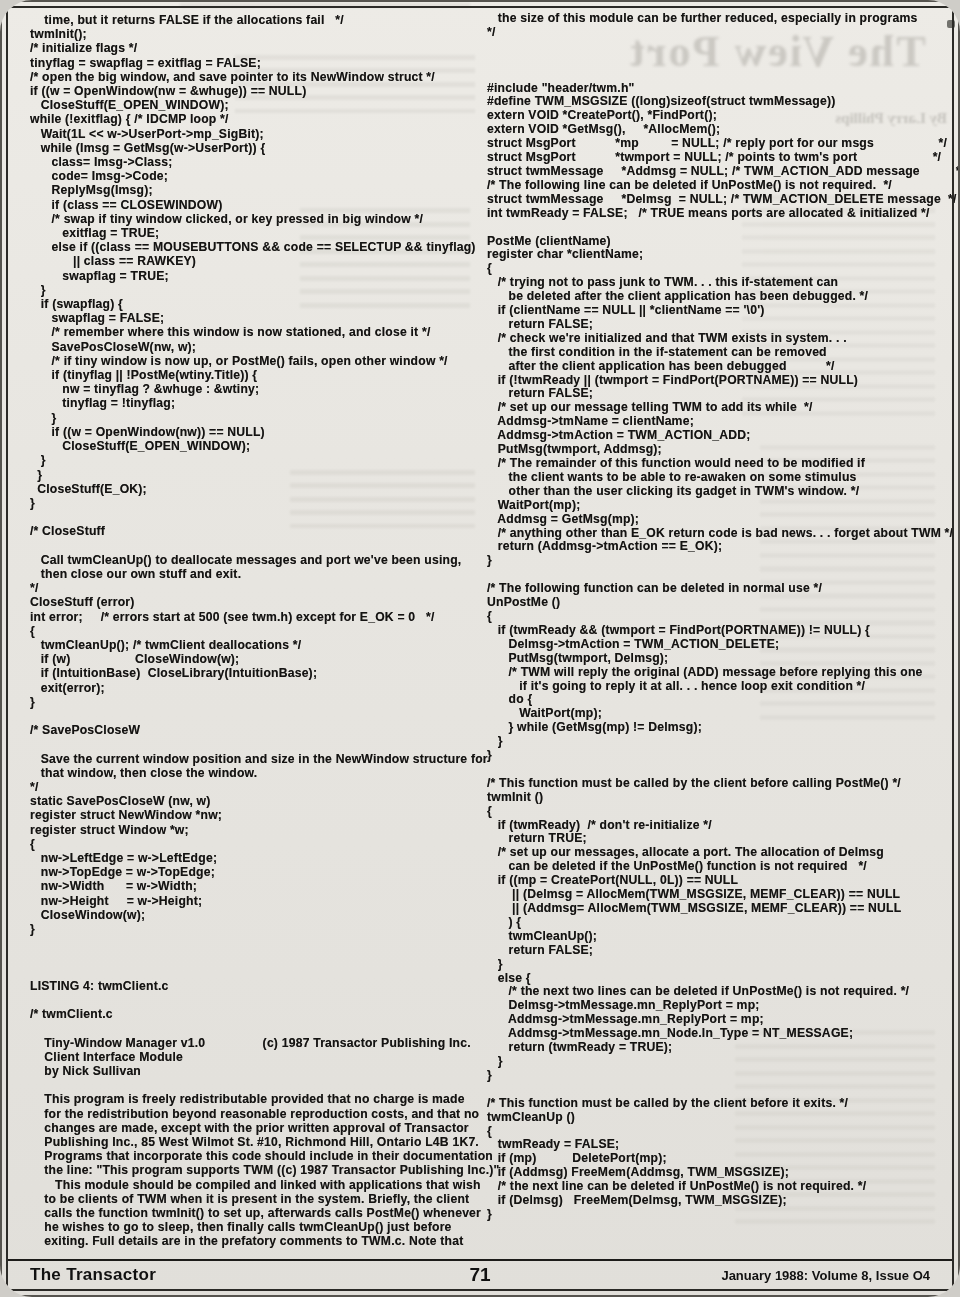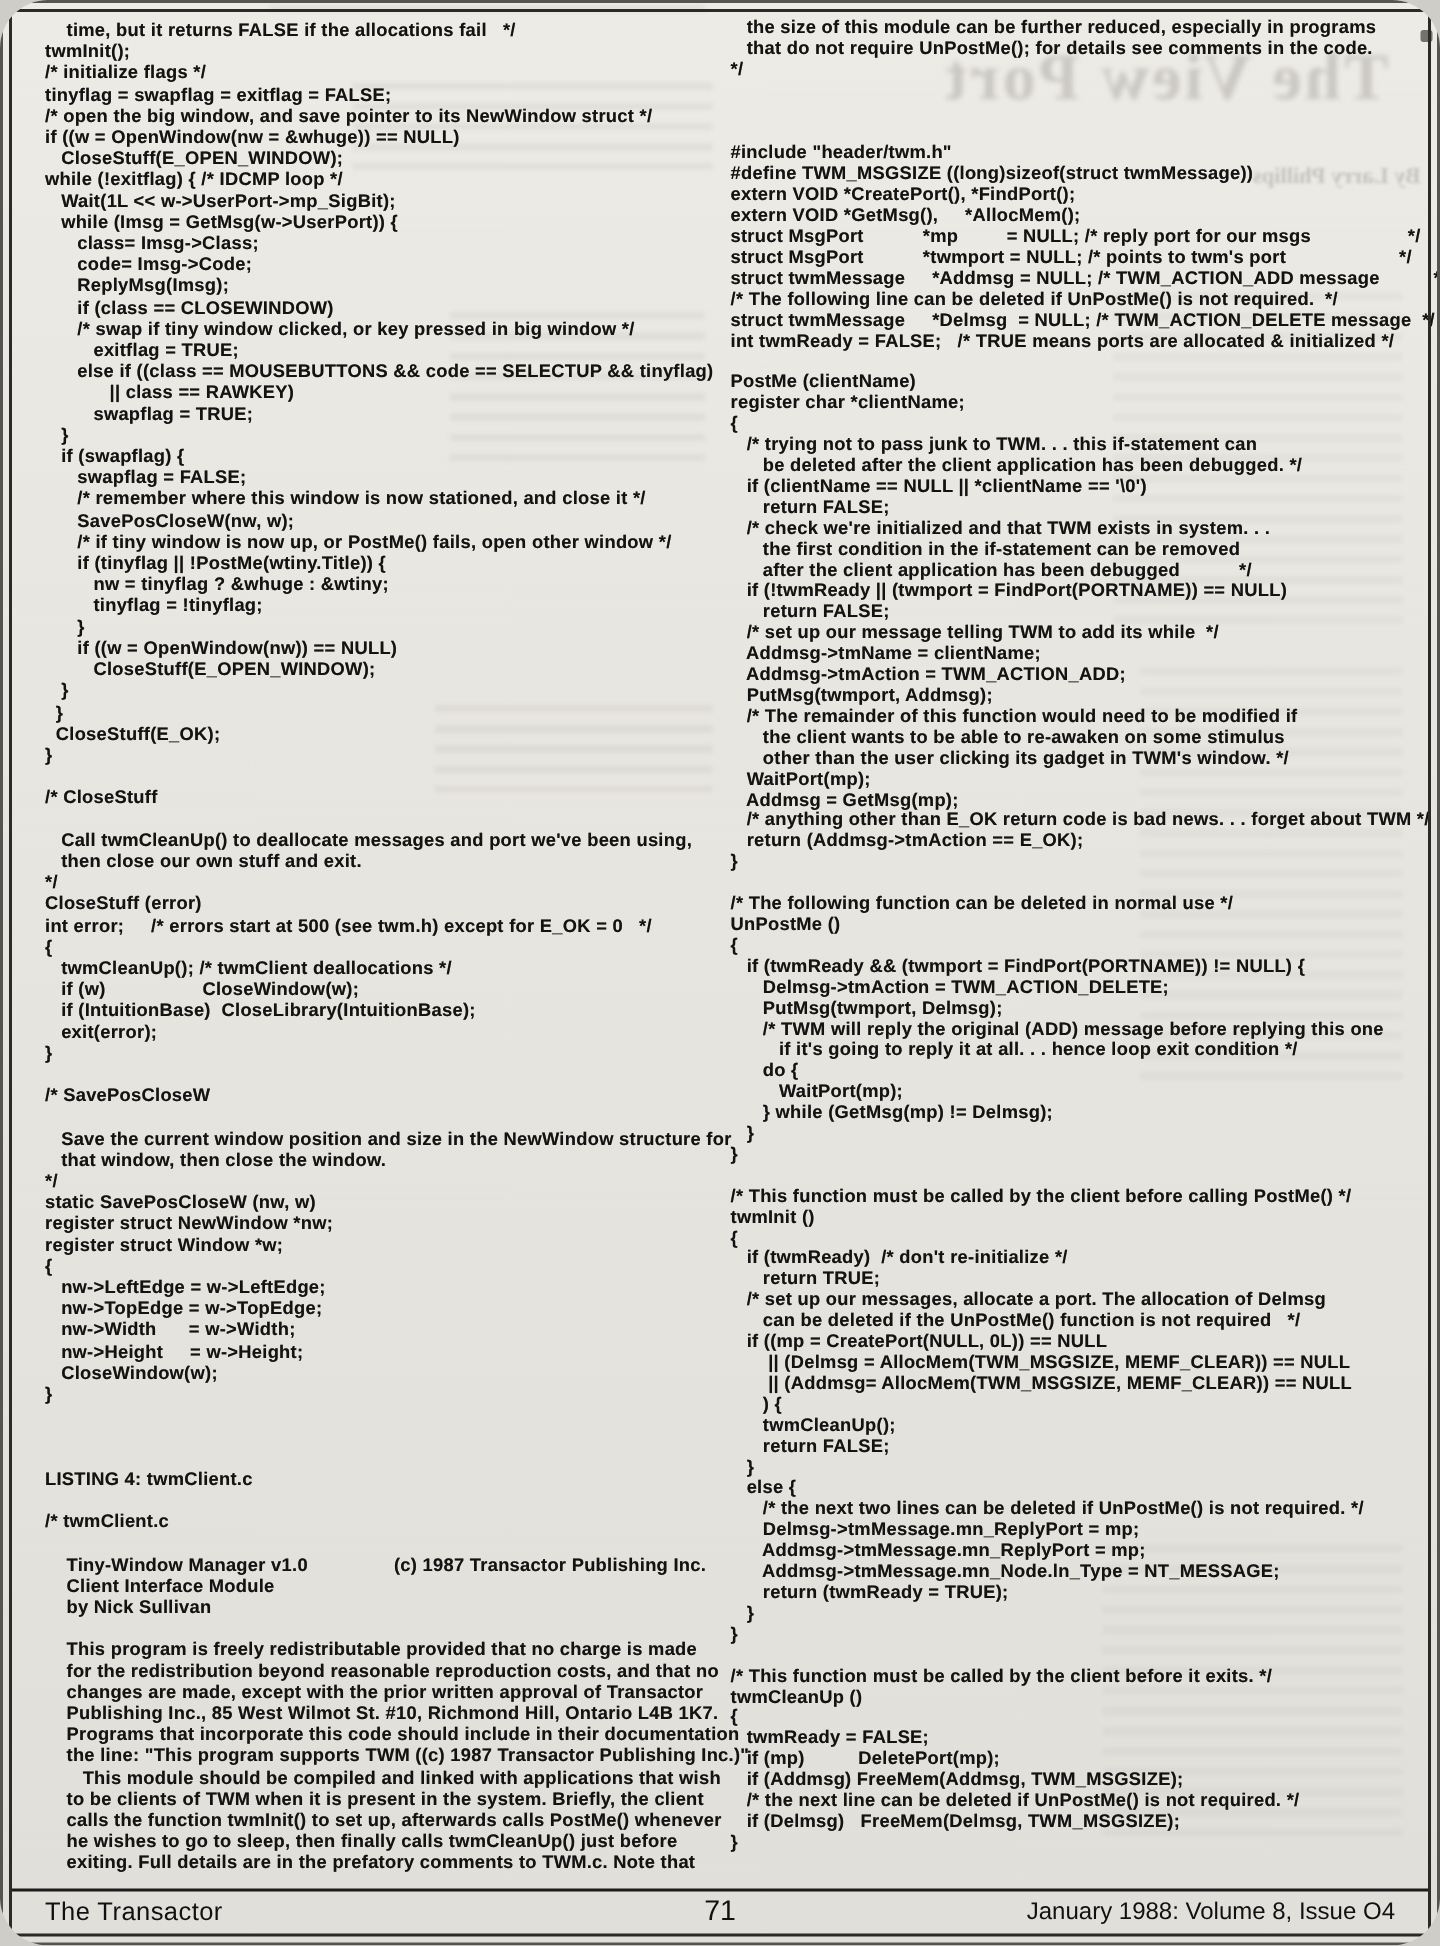--- a/index.html
+++ b/index.html
@@ -16,25 +16,25 @@
   .code-line{
     white-space:pre;font-size:11.2px;color:#1f1e1c;
     text-shadow:0 0 .4px rgba(40,38,35,.55);
   }
   .col-left .code-line{line-height:14.2px;}
   .col-right .code-line{line-height:13.9px;}
   .code-line.bold{font-weight:700;font-size:12.2px;letter-spacing:.2px;color:#141312;}
   .footer{
     position:absolute;left:8px;right:8px;bottom:8px;height:30px;
     border-top:2.5px solid #1d1c1a;display:flex;align-items:center;
-    padding:12px 22px;box-sizing:border-box;font-weight:400;
+    padding:12px 22px;box-sizing:border-box;font-weight:700;
   }
   .f-left{font-size:17px;letter-spacing:.3px;color:#111;}
   .f-center{position:absolute;left:0;right:0;text-align:center;font-size:19px;color:#111;}
-  .f-right{margin-left:auto;font-size:16px;color:#111;}
+  .f-right{margin-left:auto;font-size:13px;color:#111;}
   
   .ghost{position:absolute;transform:scaleX(-1);pointer-events:none;
     font-family:"Liberation Serif",serif;font-weight:700;}
   .ghost-headline{left:612px;top:26px;width:330px;text-align:center;
     font-size:44px;letter-spacing:2px;color:rgba(108,105,98,.26);filter:blur(1.6px);}
   .ghost-byline{left:772px;top:110px;width:175px;font-size:15px;
     color:rgba(108,105,98,.30);filter:blur(1px);}
   .streak{position:absolute;opacity:.42;filter:blur(1.3px);pointer-events:none;
     background:repeating-linear-gradient(180deg,
       rgba(122,119,112,.22) 0px,rgba(122,119,112,.22) 5px,
@@ -142,21 +142,20 @@
       <div class="code-line bold">    Programs that incorporate this code should include in their documentation</div>
       <div class="code-line bold">    the line: "This program supports TWM ((c) 1987 Transactor Publishing Inc.)"</div>
       <div class="code-line bold">       This module should be compiled and linked with applications that wish</div>
       <div class="code-line bold">    to be clients of TWM when it is present in the system. Briefly, the client</div>
       <div class="code-line bold">    calls the function twmInit() to set up, afterwards calls PostMe() whenever</div>
       <div class="code-line bold">    he wishes to go to sleep, then finally calls twmCleanUp() just before</div>
       <div class="code-line bold">    exiting. Full details are in the prefatory comments to TWM.c. Note that</div>
     </div>
   <div class="col col-right">
       <div class="code-line bold">   the size of this module can be further reduced, especially in programs</div>
-      <div class="code-line bold">   that do not require UnPostMe(); for details see comments in the code.</div>
       <div class="code-line bold">*/</div>
       <div class="code-line">&nbsp;</div>
       <div class="code-line">&nbsp;</div>
       <div class="code-line">&nbsp;</div>
       <div class="code-line bold">#include "header/twm.h"</div>
       <div class="code-line bold">#define TWM_MSGSIZE ((long)sizeof(struct twmMessage))</div>
       <div class="code-line bold">extern VOID *CreatePort(), *FindPort();</div>
       <div class="code-line bold">extern VOID *GetMsg(),     *AllocMem();</div>
       <div class="code-line bold">struct MsgPort           *mp         = NULL; /* reply port for our msgs                  */</div>
       <div class="code-line bold">struct MsgPort           *twmport = NULL; /* points to twm's port                     */</div>

